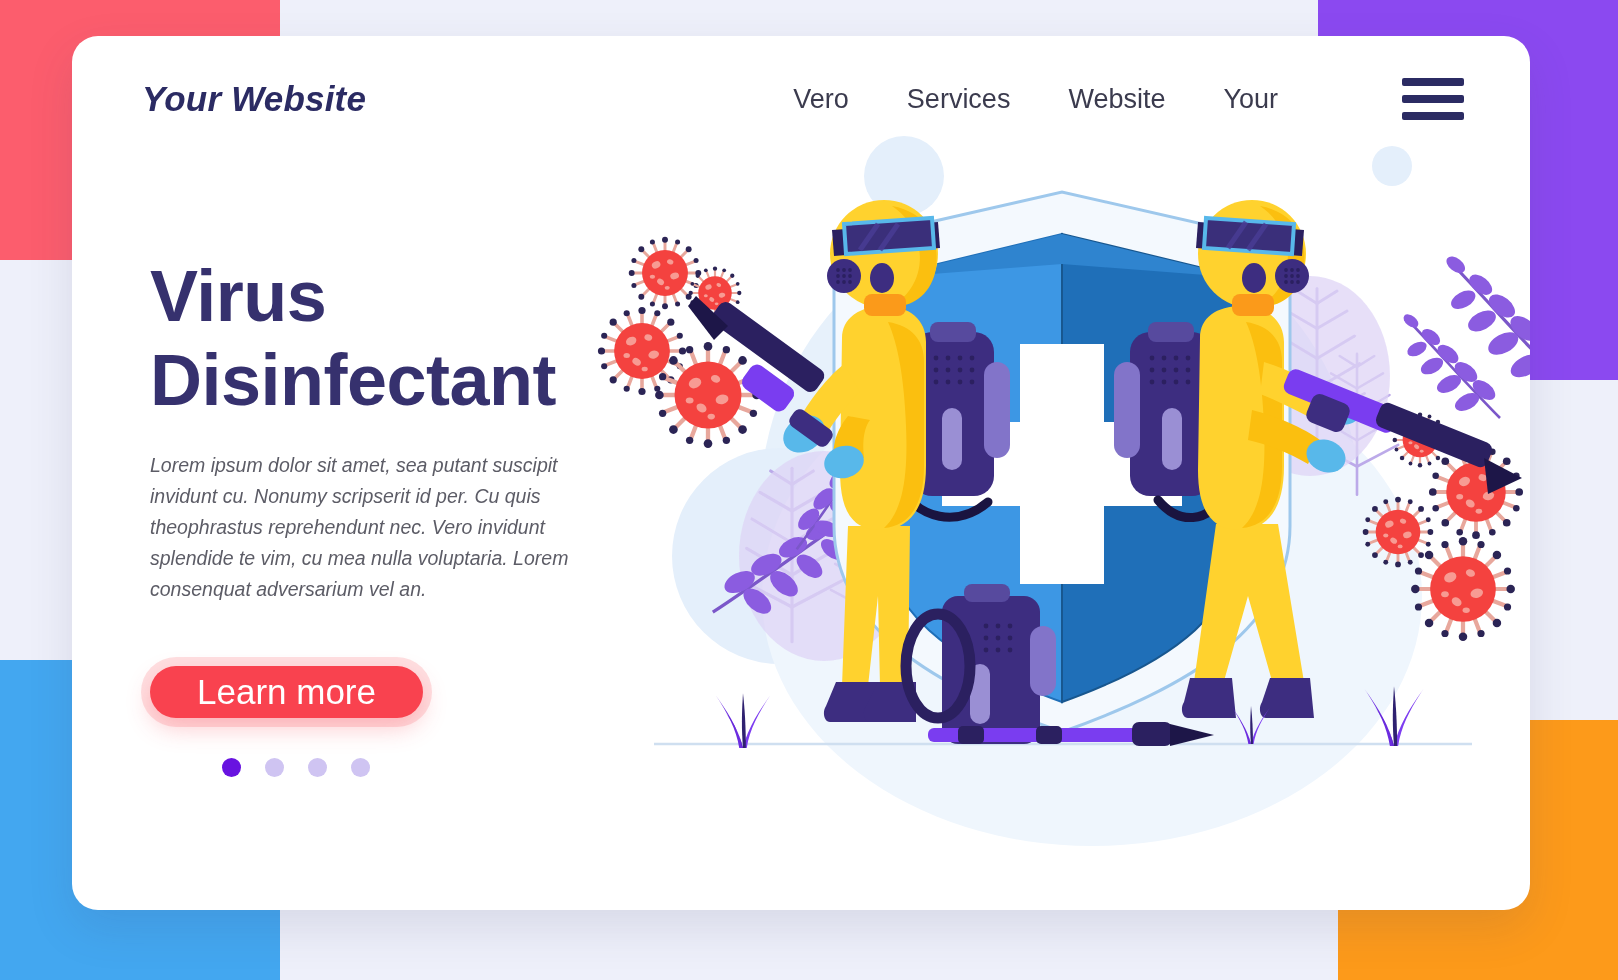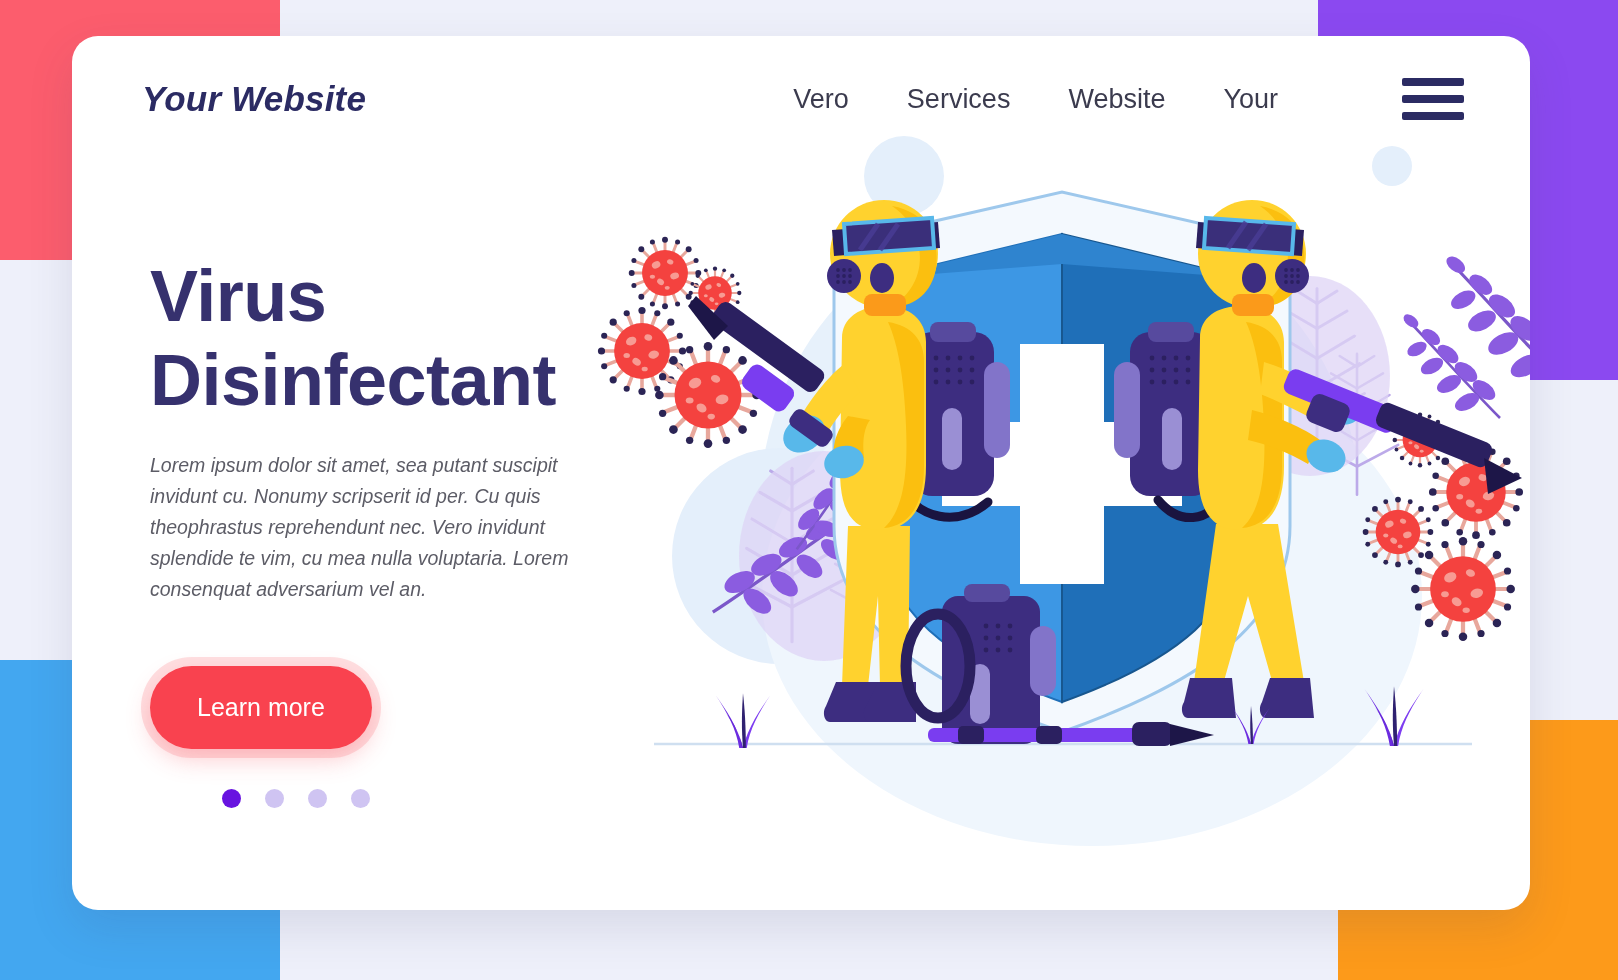--- a/index.html
+++ b/index.html
@@ -154,24 +154,24 @@
     font-size: 19.5px;
     line-height: 1.58;
     color: #5c5c66;
     width: 455px;
     font-style: italic;
   }
 
   .cta {
     margin-top: 62px;
     display: inline-block;
-    padding: 27px 47px;
+    padding: 6px 47px;
     background: #f9424f;
     color: #ffffff;
-    font-size: 25px;
+    font-size: 35px;
     border: none;
     border-radius: 44px;
     cursor: pointer;
     box-shadow: 0 0 0 9px rgba(249,66,79,0.17), 0 10px 24px rgba(249,66,79,0.28);
     font-family: "Liberation Sans", sans-serif;
   }
 
   .dots {
     margin-top: 40px;
     margin-left: 72px;

